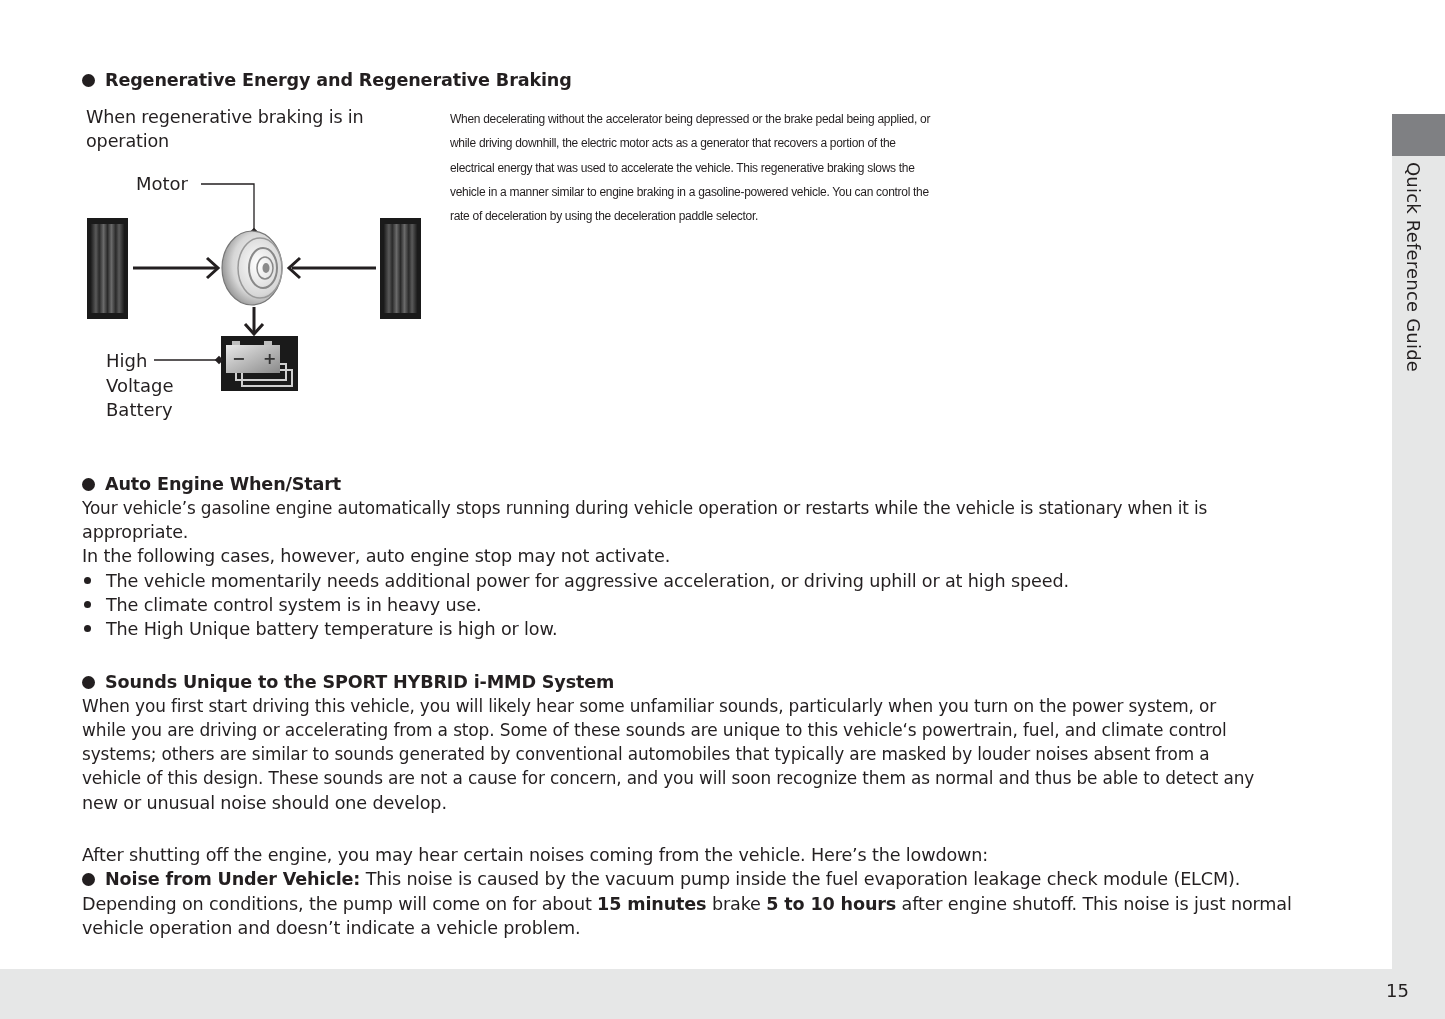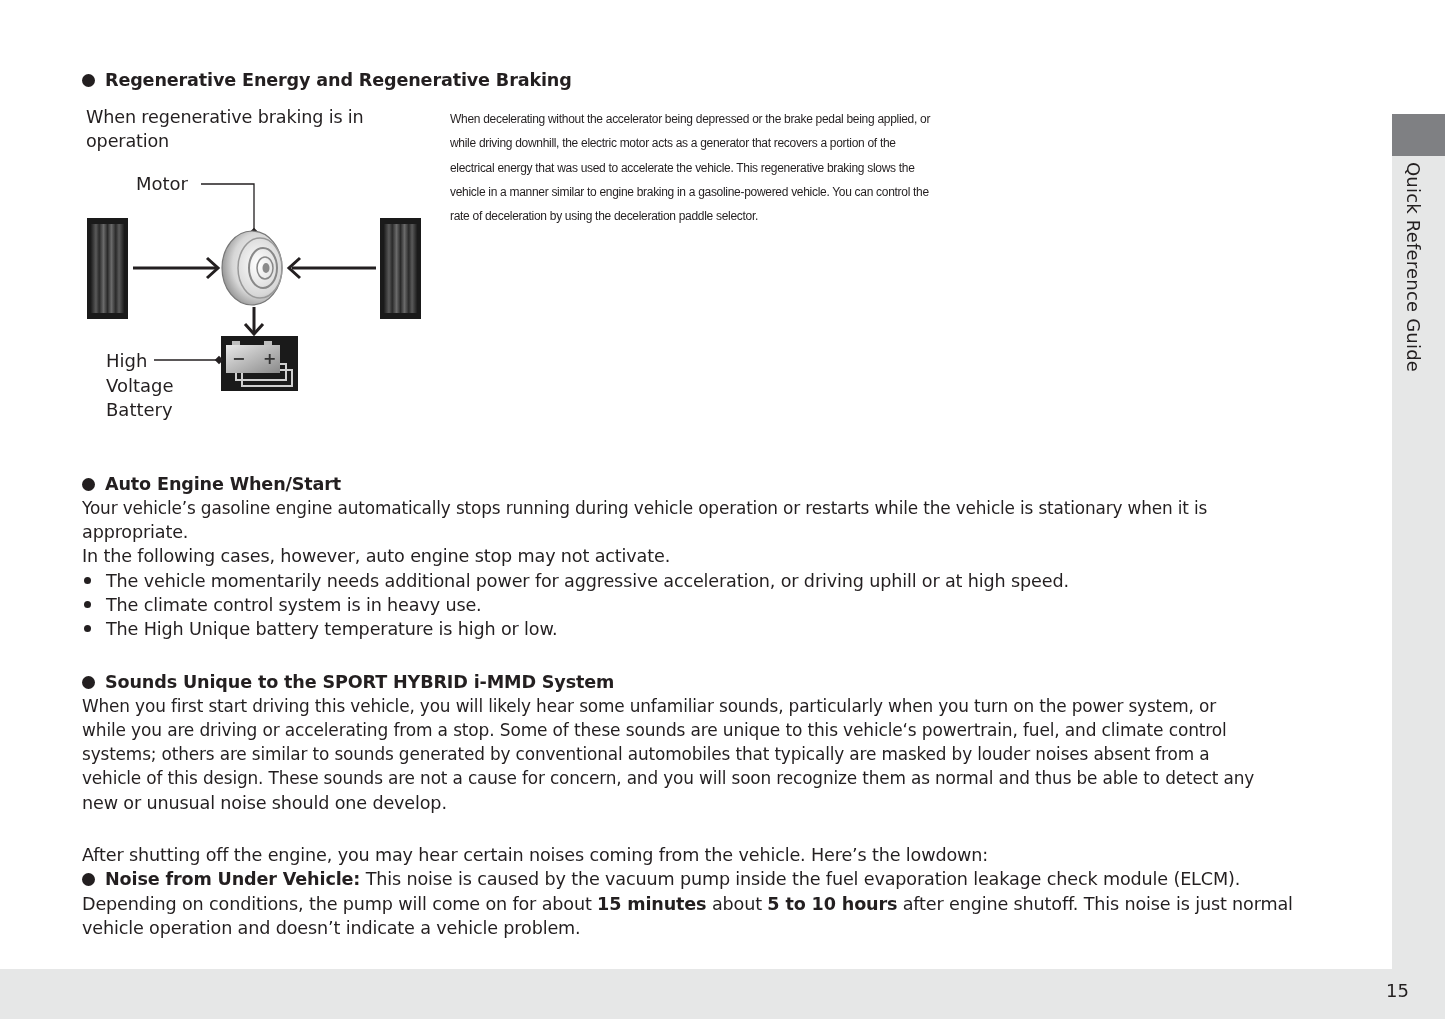--- a/index.html
+++ b/index.html
@@ -145,21 +145,21 @@
   <div class="txt" style="left:82px; top:702px; font-size:17px;">while you are driving or accelerating from a stop. Some of these sounds are unique to this vehicle‘s powertrain, fuel, and climate control</div>
   <div class="txt" style="left:82px; top:726px; font-size:16.9px;">systems; others are similar to sounds generated by conventional automobiles that typically are masked by louder noises absent from a</div>
   <div class="txt" style="left:82px; top:750px; font-size:16.9px;">vehicle of this design. These sounds are not a cause for concern, and you will soon recognize them as normal and thus be able to detect any</div>
   <div class="txt" style="left:82px; top:775px;">new or unusual noise should one develop.</div>
 
   <div class="txt" style="left:82px; top:851px;">
     <span class="bullet-dot"></span><span class="bold">Noise from Under Vehicle:</span><span> This noise is caused by the vacuum pump inside the fuel evaporation leakage check module (ELCM).</span>
   </div>
   <div class="txt" style="left:82px; top:827px;">After shutting off the engine, you may hear certain noises coming from the vehicle. Here’s the lowdown:</div>
   <div class="txt" style="left:82px; top:876px;">
-    <span>Depending on conditions, the pump will come on for about </span><span class="bold">15 minutes</span><span> about </span><span class="bold">5 to 10 hours</span><span> after engine shutoff. This noise is just normal</span>
+    <span>Depending on conditions, the pump will come on for about </span><span class="bold">15 minutes</span><span> brake </span><span class="bold">5 to 10 hours</span><span> after engine shutoff. This noise is just normal</span>
   </div>
   <div class="txt" style="left:82px; top:900px;">vehicle operation and doesn’t indicate a vehicle problem.</div>
 
   <div class="sidebar">
     <div class="sidebar-tab"></div>
   </div>
   <div class="sidebar-label">Quick Reference Guide</div>
 
   <div class="footer"></div>
   <div class="page-num">15</div>

